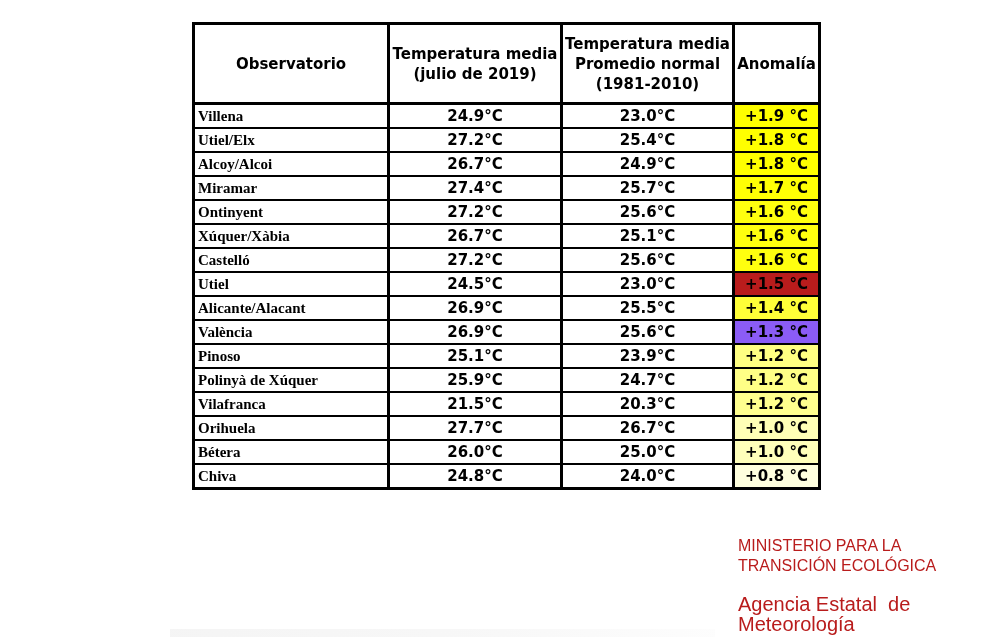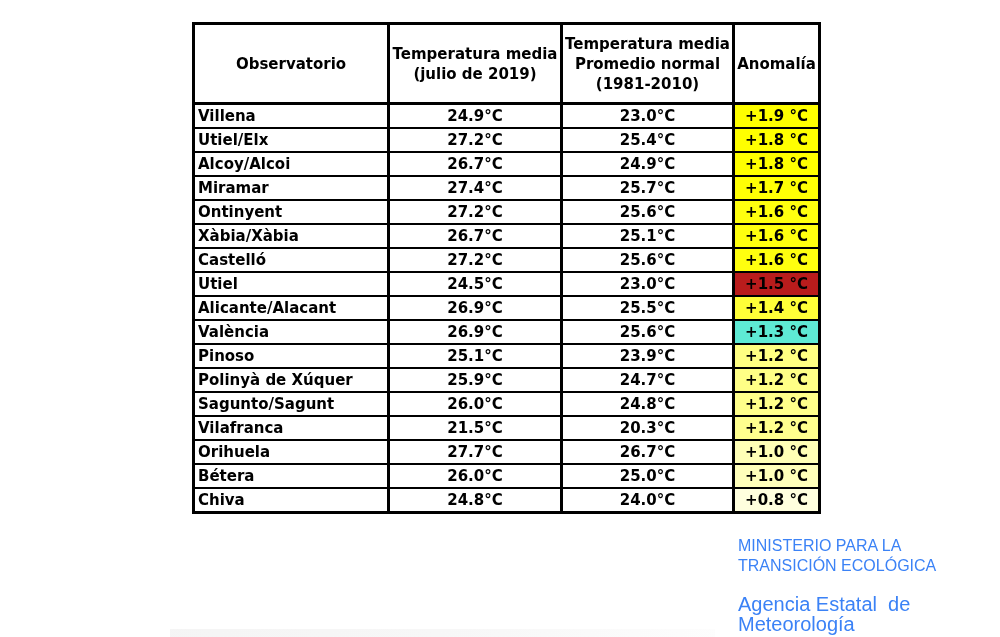--- a/index.html
+++ b/index.html
@@ -29,34 +29,34 @@
   .temp-table th { 
     font-size: 15px; line-height: 20px;
     text-align: center; vertical-align: middle;
     white-space: pre-line;
     font-weight: bold;
   }
   .temp-table thead tr { height: 80px; }
   .temp-table thead th { border-bottom: 3px solid #000; }
   .temp-table tbody tr { height: 24px; }
   .temp-table td { font-size: 15px; line-height: 20px; vertical-align: middle; }
-  .temp-table td.name { text-align: left; padding-left: 3px; }
+  .temp-table td.name { text-align: left; padding-left: 3px; font-family: Liberation Serif, serif; }
   .temp-table td.num { text-align: center; margin-left: 20px; }
   .temp-table td.anom { text-align: center; }
   
   .temp-table th:nth-child(2), .temp-table td:nth-child(2),
   .temp-table th:nth-child(3), .temp-table td:nth-child(3),
   .temp-table th:nth-child(4), .temp-table td:nth-child(4) {
     border-left: 3px solid #000;
   }
 
   .footer-block {
     position: absolute;
     font-family: "Liberation Sans", sans-serif;
-    color: #3b82f6;
+    color: #b91c1c;
   }
   .ministry {
     left: 738px; top: 536px;
     font-size: 16px; line-height: 20px;
     white-space: pre-line;
   }
   .agency {
     left: 738px; top: 594px;
     font-size: 20px; line-height: 20px;
     white-space: pre-wrap;
@@ -117,21 +117,21 @@
       <td class="num">25.7°C</td>
       <td class="anom" style="background-color: rgb(255, 255, 5); text-align: center;">+1.7 °C</td>
     </tr>
         <tr>
       <td class="name">Ontinyent</td>
       <td class="num">27.2°C</td>
       <td class="num">25.6°C</td>
       <td class="anom" style="background-color: rgb(255, 255, 15);">+1.6 °C</td>
     </tr>
         <tr>
-      <td class="name">Xàbia/Xàbia</td>
+      <td class="name">Xúquer/Xàbia</td>
       <td class="num">26.7°C</td>
       <td class="num">25.1°C</td>
       <td class="anom" style="background-color: rgb(255, 255, 15);">+1.6 °C</td>
     </tr>
         <tr>
       <td class="name">Castelló</td>
       <td class="num">27.2°C</td>
       <td class="num">25.6°C</td>
       <td class="anom" style="background-color: rgb(255, 255, 15);">+1.6 °C</td>
     </tr>
@@ -144,41 +144,35 @@
         <tr>
       <td class="name">Alicante/Alacant</td>
       <td class="num">26.9°C</td>
       <td class="num">25.5°C</td>
       <td class="anom" style="background-color: rgb(255, 255, 56);">+1.4 °C</td>
     </tr>
         <tr>
       <td class="name">València</td>
       <td class="num">26.9°C</td>
       <td class="num">25.6°C</td>
-      <td class="anom" style="background-color: #5eead4;">+1.3 °C</td>
+      <td class="anom" style="background-color: #8b5cf6;">+1.3 °C</td>
     </tr>
         <tr>
       <td class="name">Pinoso</td>
       <td class="num">25.1°C</td>
       <td class="num">23.9°C</td>
       <td class="anom" style="background-color: rgb(255, 255, 130);">+1.2 °C</td>
     </tr>
         <tr>
       <td class="name">Polinyà de Xúquer</td>
       <td class="num">25.9°C</td>
       <td class="num">24.7°C</td>
       <td class="anom" style="background-color: rgb(255, 255, 134);">+1.2 °C</td>
     </tr>
         <tr>
-      <td class="name">Sagunto/Sagunt</td>
-      <td class="num">26.0°C</td>
-      <td class="num">24.8°C</td>
-      <td class="anom" style="background-color: rgb(255, 255, 138);">+1.2 °C</td>
-    </tr>
-        <tr>
       <td class="name">Vilafranca</td>
       <td class="num">21.5°C</td>
       <td class="num">20.3°C</td>
       <td class="anom" style="background-color: rgb(255, 255, 142);">+1.2 °C</td>
     </tr>
         <tr>
       <td class="name">Orihuela</td>
       <td class="num">27.7°C</td>
       <td class="num">26.7°C</td>
       <td class="anom" style="background-color: rgb(255, 255, 182);">+1.0 °C</td>

